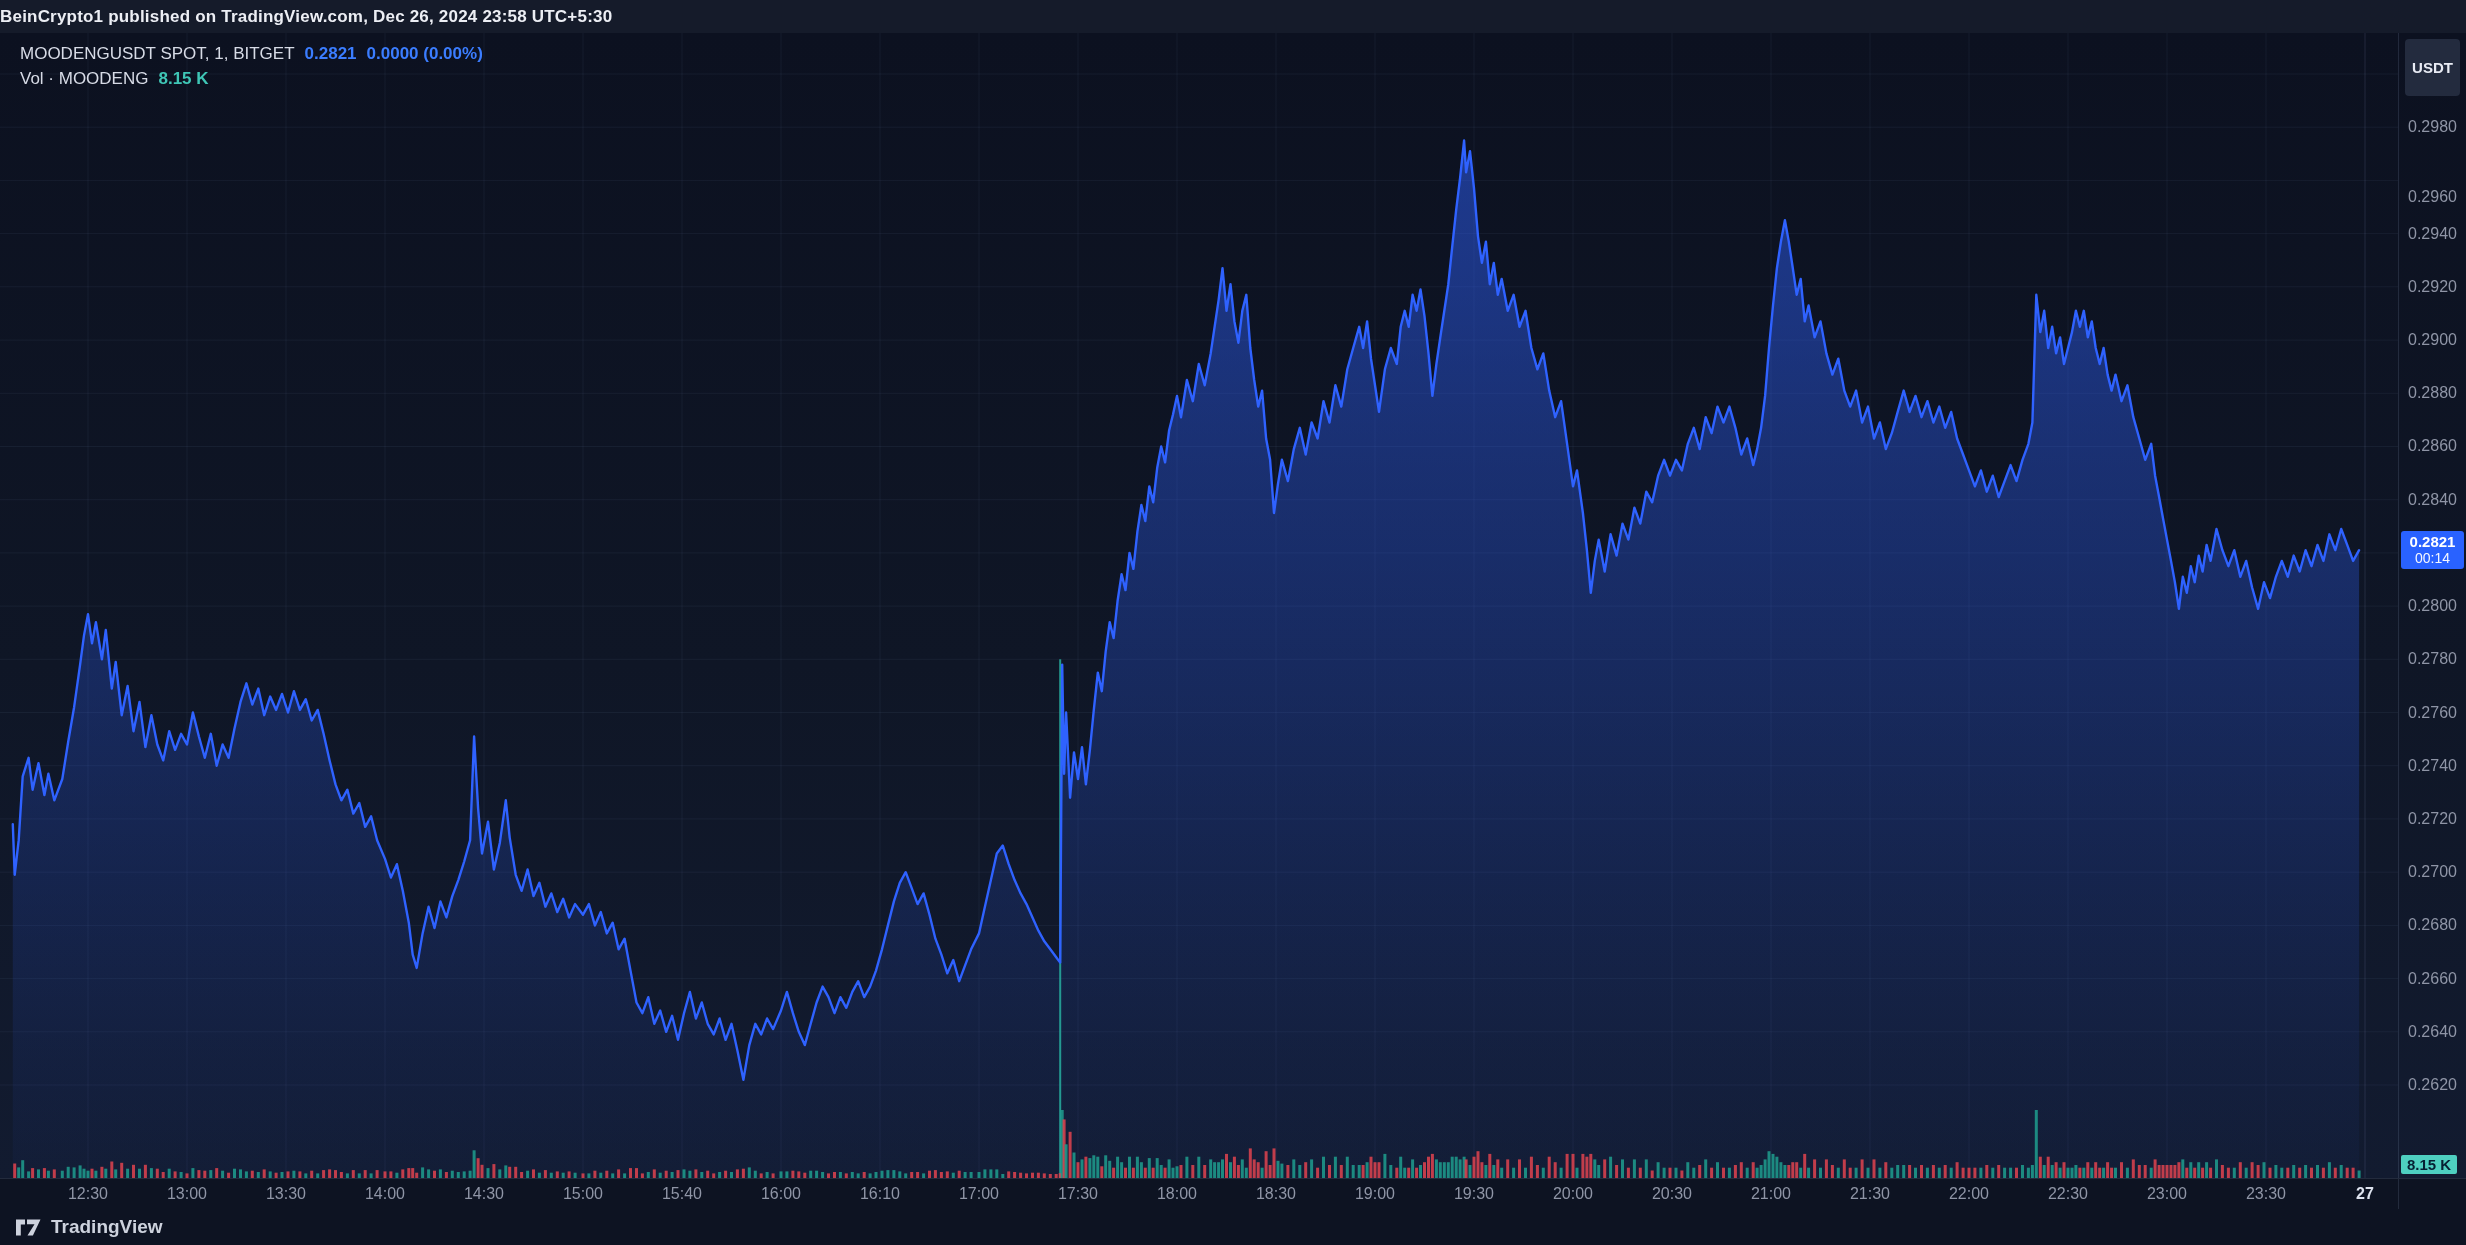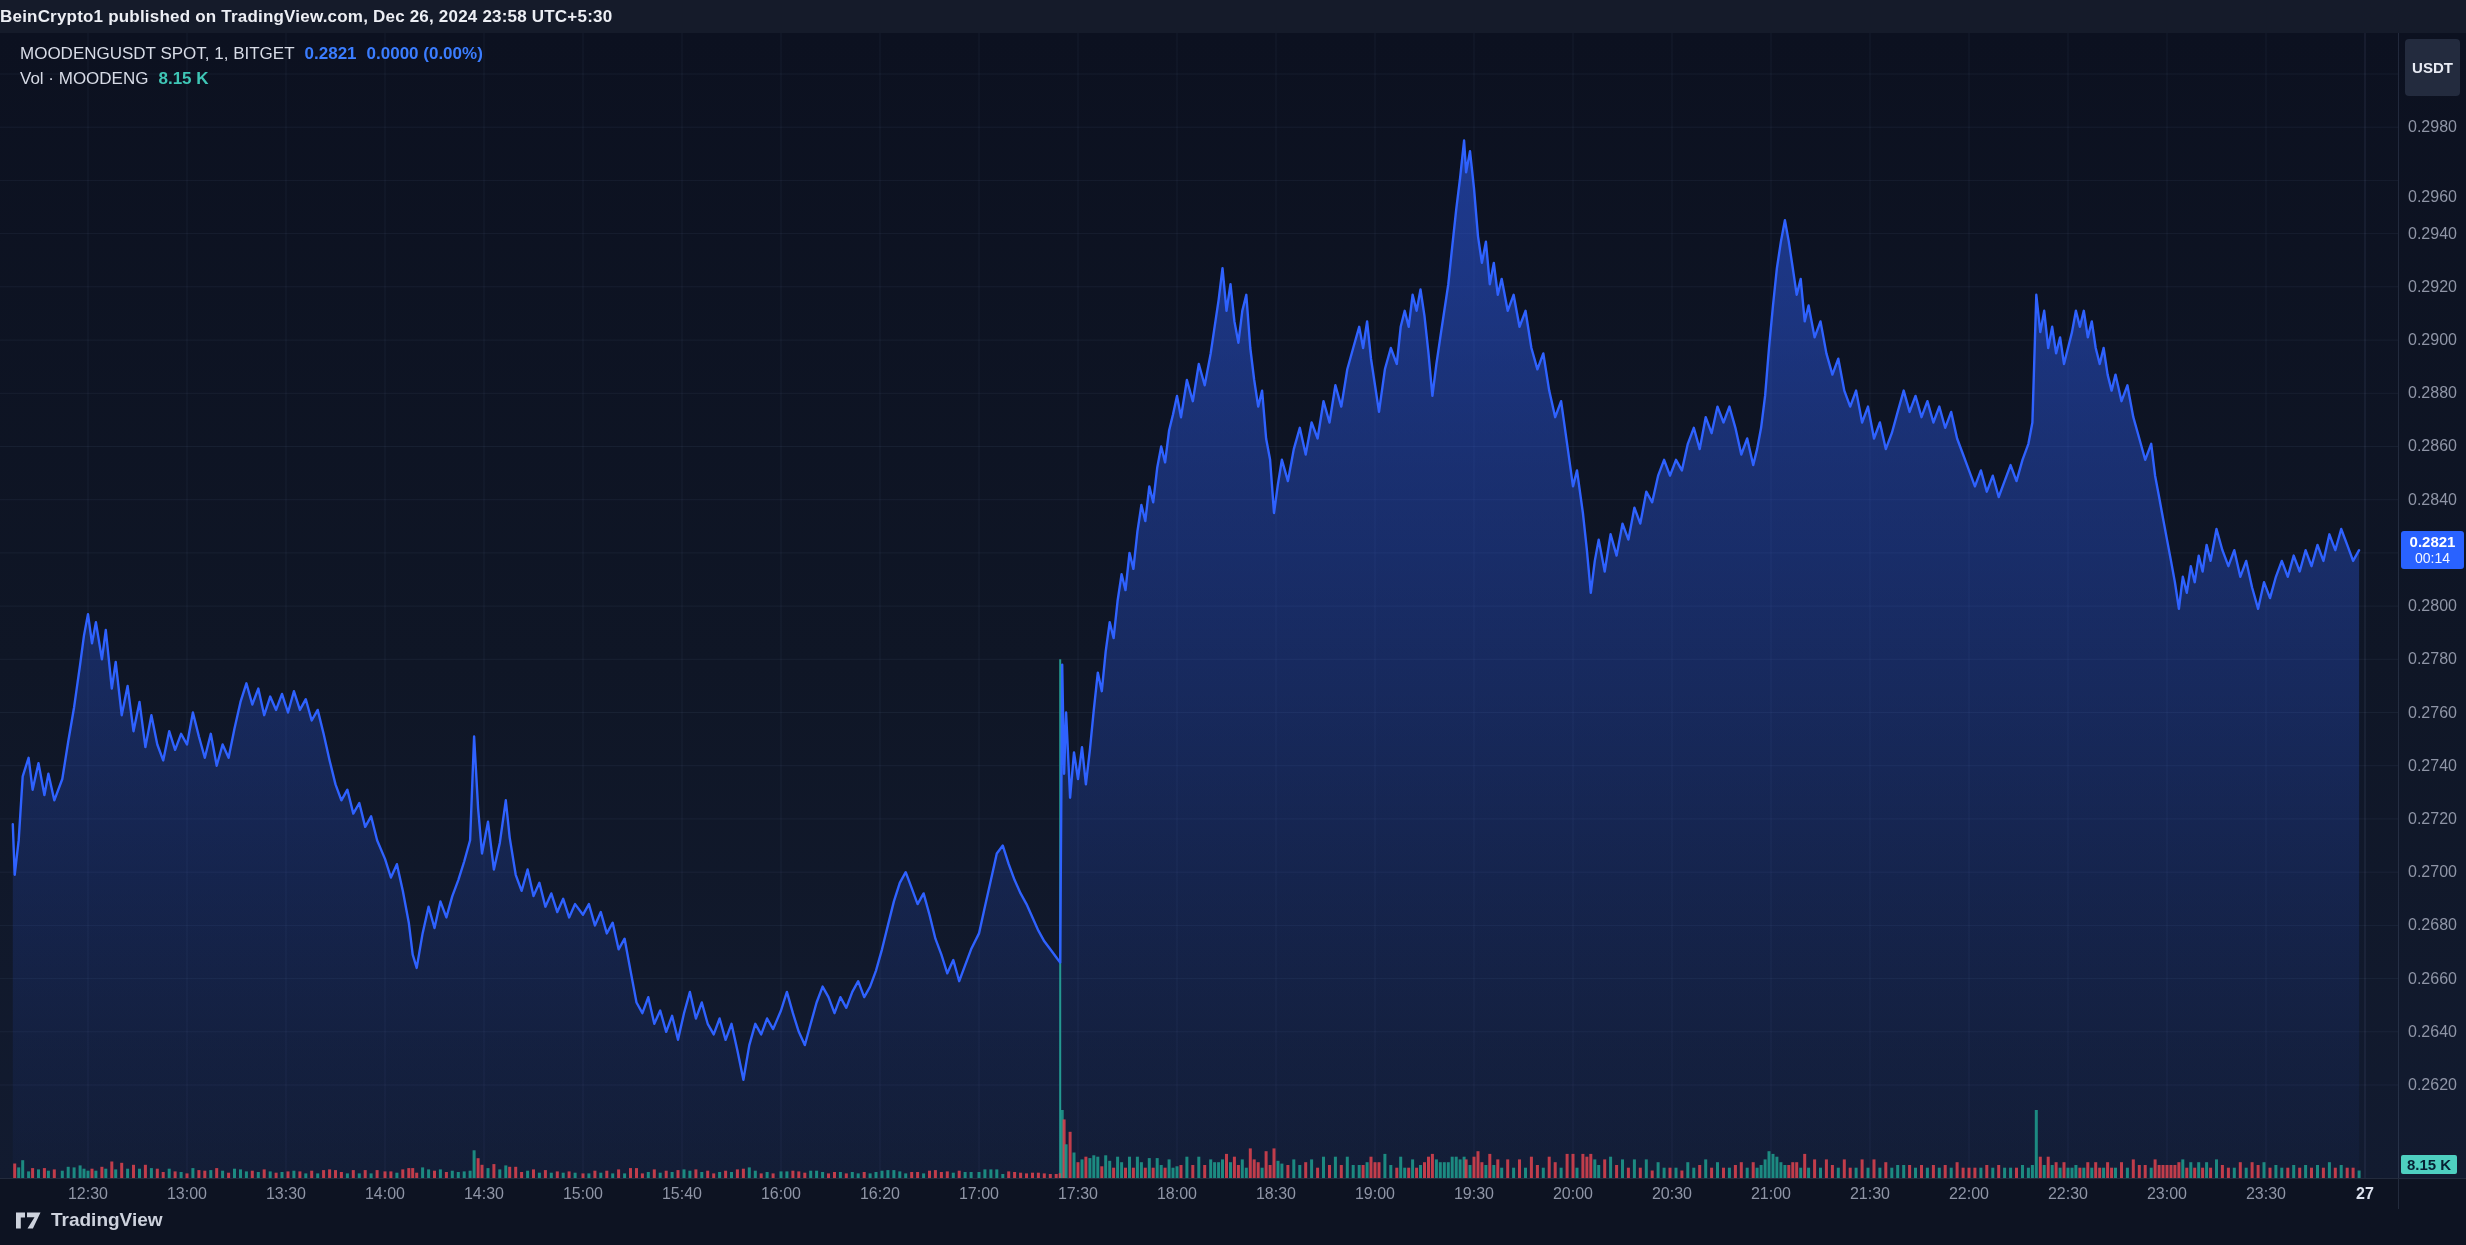--- a/index.html
+++ b/index.html
@@ -45,21 +45,21 @@
     font-size:15px;font-weight:700;border-radius:2px;padding:1px 6px;z-index:5;}
 
   
   .bottom{display:flex;flex:none;height:30px;border-top:1px solid rgba(140,155,190,.18);}
   .time-axis{position:relative;width:2398px;height:30px;font-size:16px;color:#8f95a6;}
   .ttick{position:absolute;top:6px;width:64px;margin-left:-32px;text-align:center;white-space:nowrap;}
   .ttick.hl{color:#dde2ee;font-weight:600;}
   .axis-corner{width:67px;border-left:1px solid rgba(140,155,190,.18);}
 
   
-  .footer{flex:1;display:flex;align-items:flex-start;padding:0 16px;}
+  .footer{flex:1;display:flex;align-items:center;padding:0 16px;}
   .brand{display:flex;align-items:center;gap:9px;color:#cdd2dd;font-size:19px;font-weight:700;}
   .tv-mark path{fill:#cdd2dd;}
 </style>
 </head>
 <body>
 
 <div class="app">
 
   <div class="header">
     <span>BeinCrypto1 published on TradingView.com, Dec 26, 2024 23:58 UTC+5:30</span>
@@ -616,21 +616,21 @@
   <div class="bottom">
     <div class="time-axis" id="time-axis">
         <span class="ttick" style="left: 88px;">12:30</span>
         <span class="ttick" style="left: 187px;">13:00</span>
         <span class="ttick" style="left: 286px;">13:30</span>
         <span class="ttick" style="left: 385px;">14:00</span>
         <span class="ttick" style="left: 484px;">14:30</span>
         <span class="ttick" style="left: 583px;">15:00</span>
         <span class="ttick" style="left: 682px;">15:40</span>
         <span class="ttick" style="left: 781px;">16:00</span>
-        <span class="ttick" style="left: 880px;">16:20</span>
+        <span class="ttick" style="left: 880px;">16:10</span>
         <span class="ttick" style="left: 979px;">17:00</span>
         <span class="ttick" style="left: 1078px;">17:30</span>
         <span class="ttick" style="left: 1177px;">18:00</span>
         <span class="ttick" style="left: 1276px;">18:30</span>
         <span class="ttick" style="left: 1375px;">19:00</span>
         <span class="ttick" style="left: 1474px;">19:30</span>
         <span class="ttick" style="left: 1573px;">20:00</span>
         <span class="ttick" style="left: 1672px;">20:30</span>
         <span class="ttick" style="left: 1771px;">21:00</span>
         <span class="ttick" style="left: 1870px;">21:30</span>

